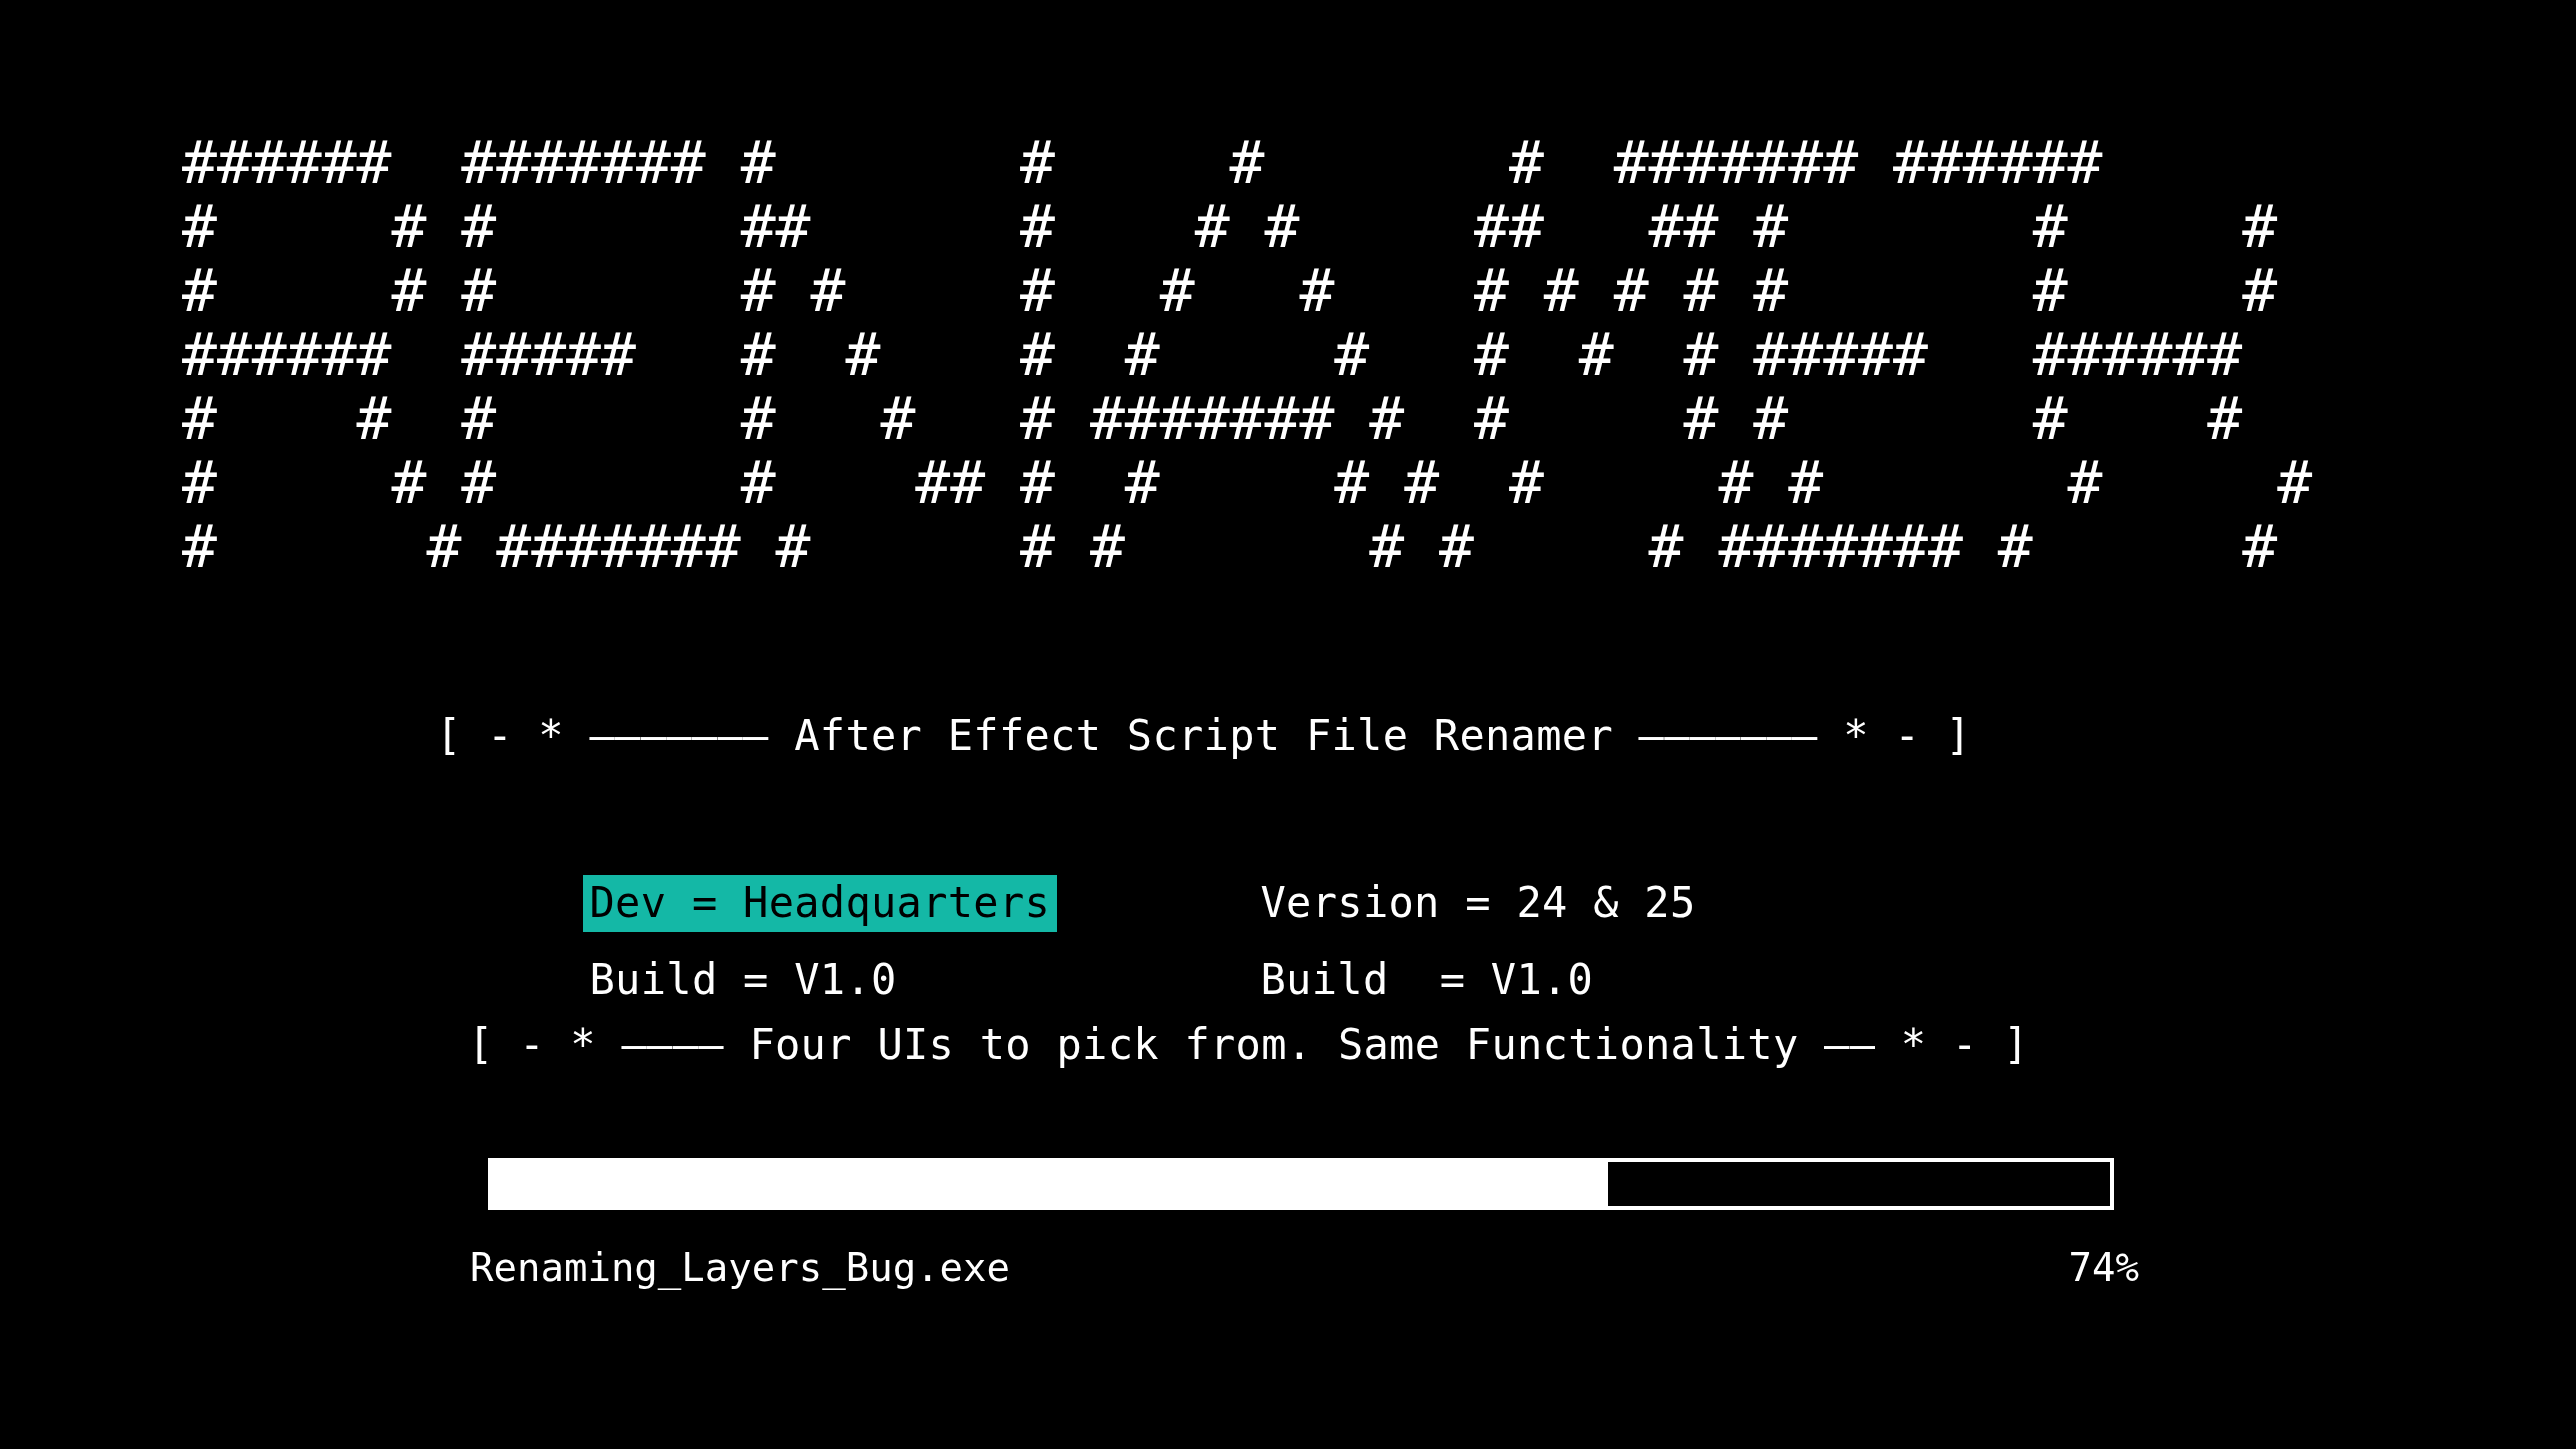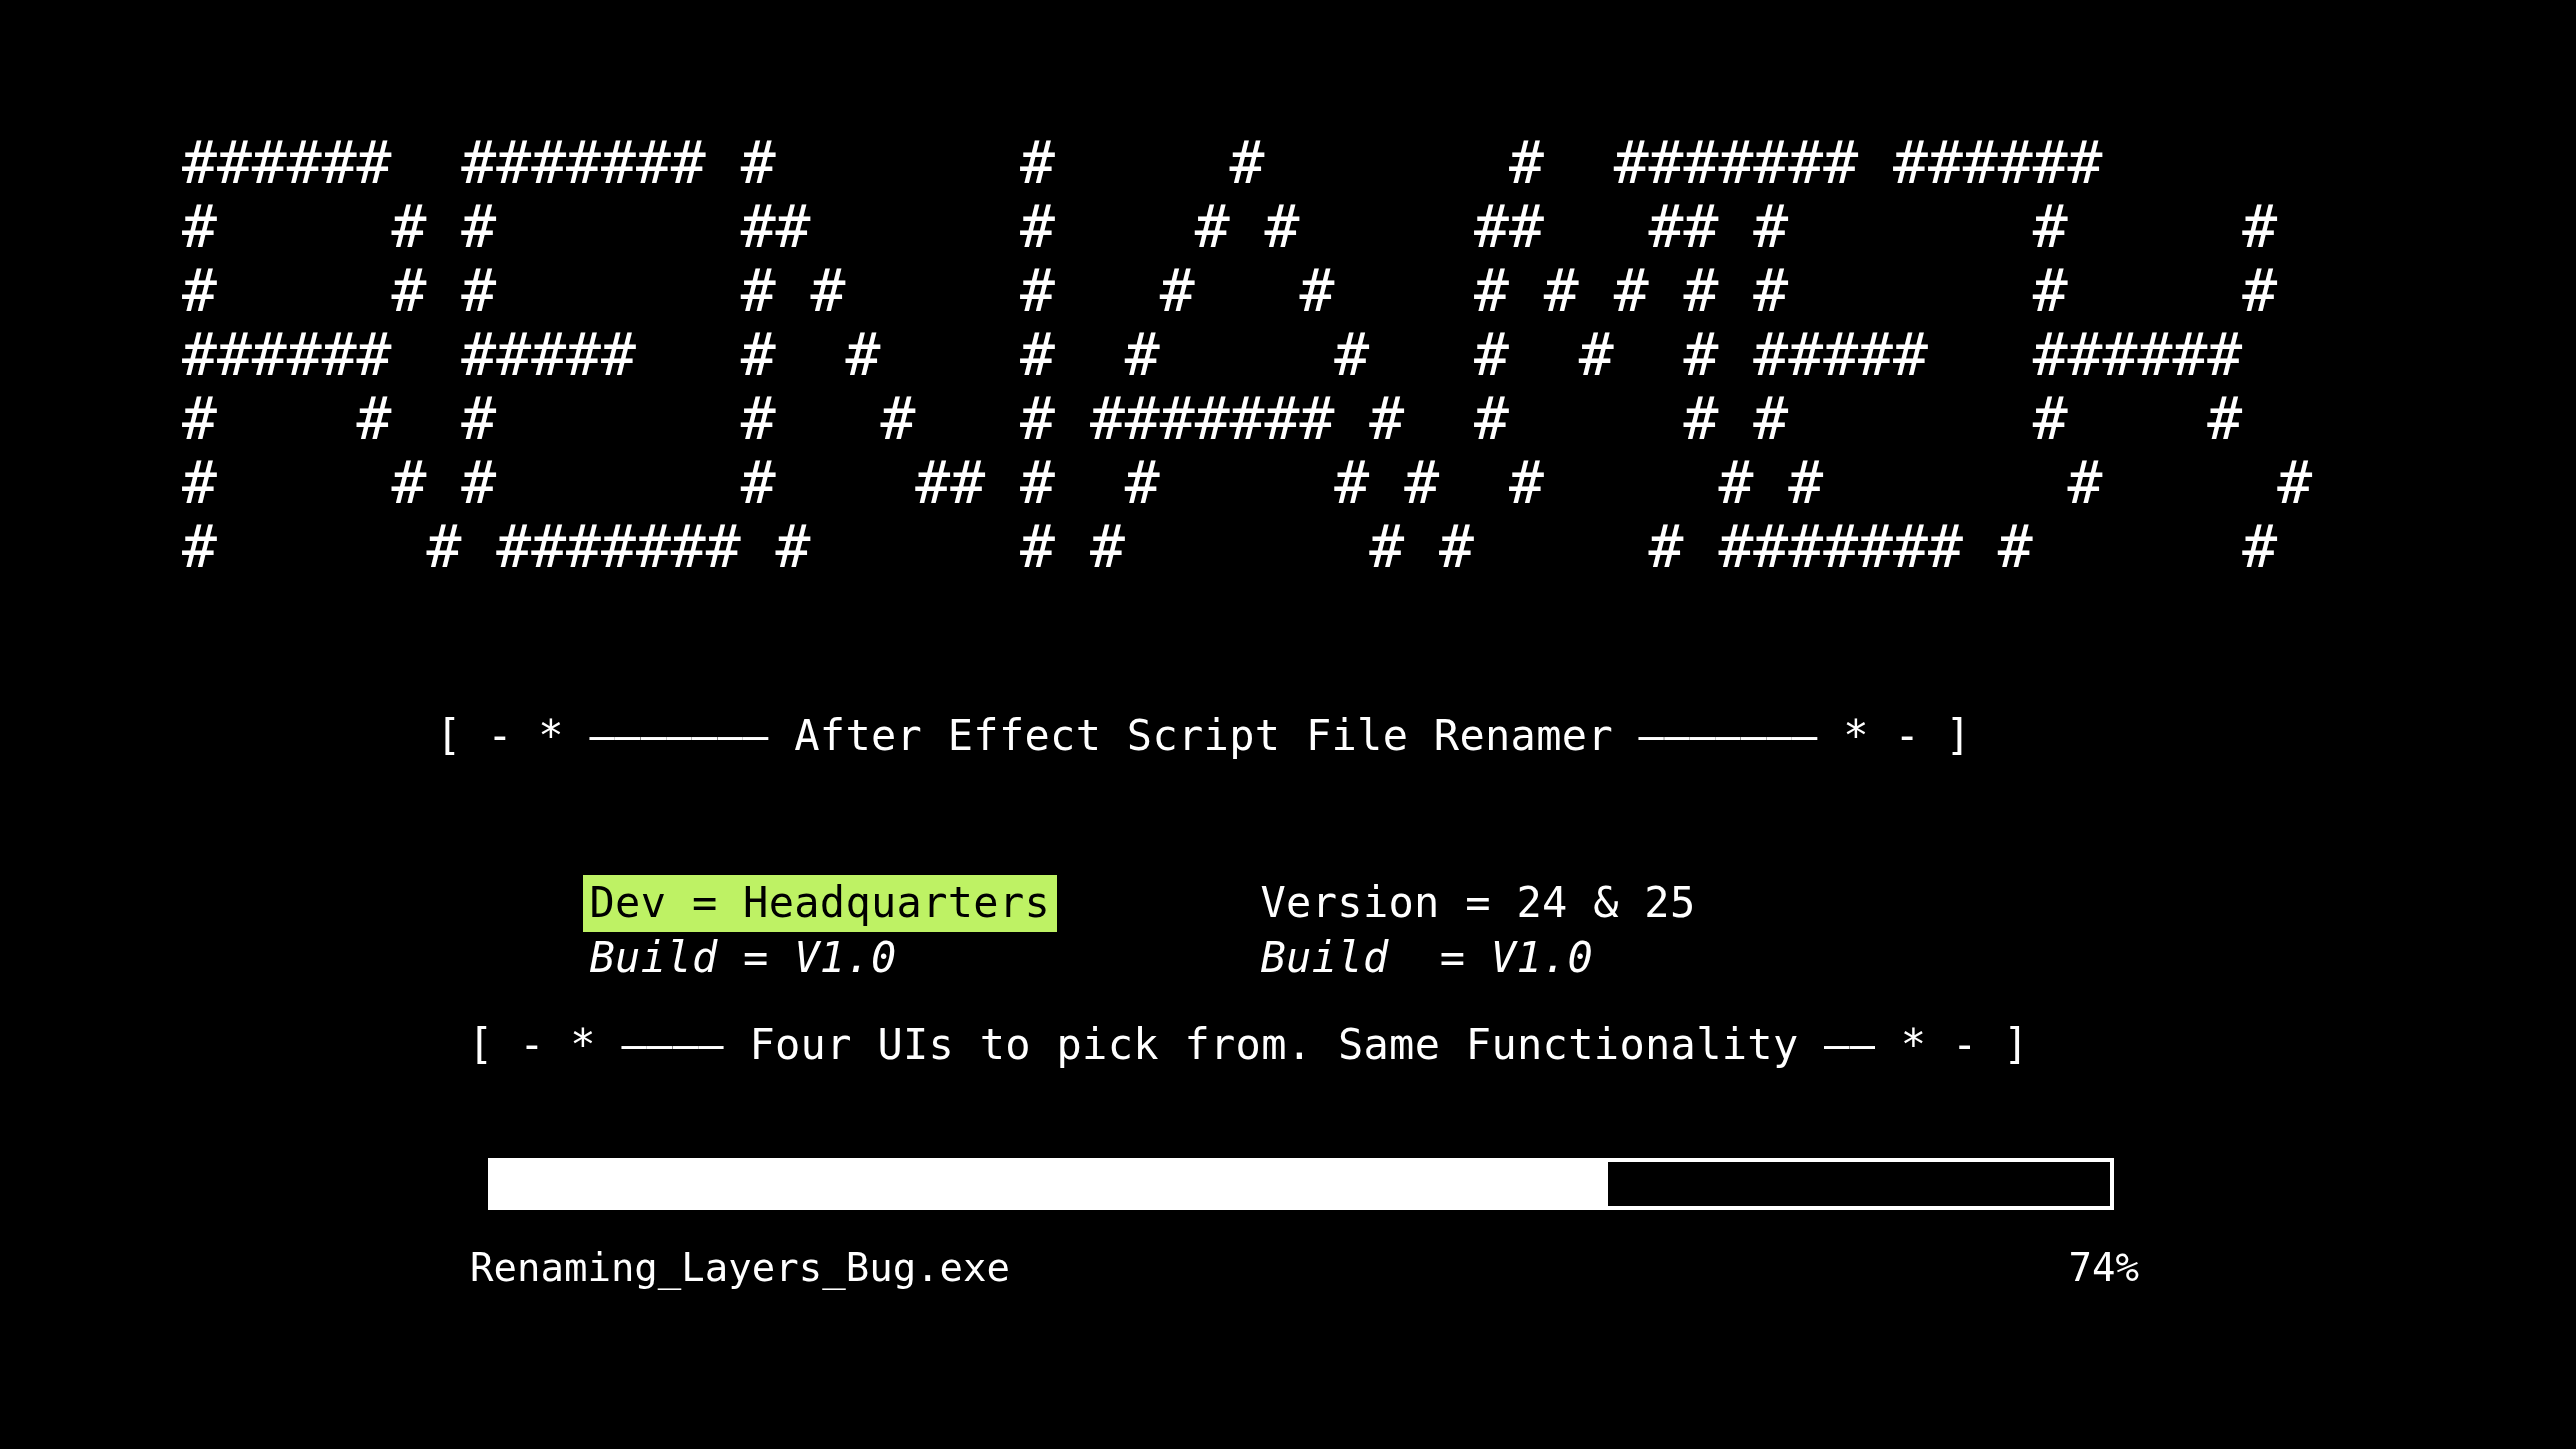--- a/index.html
+++ b/index.html
@@ -53,30 +53,30 @@
     white-space: pre;
     font-family: "DejaVu Sans Mono", "Liberation Mono", monospace;
     font-size: 42px;
     line-height: 47px;
     color: #ffffff;
     letter-spacing: 0.3px;
   }
 
   .rule-line      { left: 436px;  top: 712px; }
   .dev-row        { left: 436px;  top: 832px; }
-  .build-row      { left: 436px;  top: 887px; font-style: italic; }
+  .build-row      { left: 436px;  top: 909px; }
   .ui-line        { left: 436px;  top: 1021px; margin-left: 32px; }
 
   .col-left {
     display: inline-block;
     width: 671px;
   }
 
   .hl {
-    background: #bef264;
+    background: #14b8a6;
     color: #000000;
     padding: 2.7px 6.7px 5.4px 6.7px;
     margin: 0 -6.7px;
   }
 
   
   .progress-wrap {
     position: absolute;
     left: 488px;
     top: 1158px;

